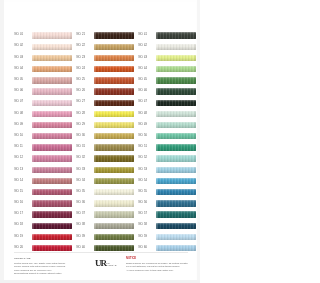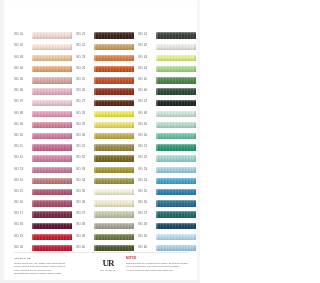--- a/index.html
+++ b/index.html
@@ -115,21 +115,21 @@
   }
   .notes-left .nl-title{
     font-size:2.5px;line-height:1.5;color:#555;margin-bottom:1px;
   }
   .notes-left .nl-line{
     font-size:2.3px;line-height:1.55;color:#6a6a6a;
     white-space:nowrap;overflow:hidden;text-overflow:clip;
   }
   .logo-block{
     flex:0 0 26px;
-    display:flex;flex-direction:column;align-items:center;
+    display:flex;align-items:center;
     padding-top:3px;
   }
   .logo-mark{
     font-family:"Liberation Serif", serif;
     font-size:9px;
     line-height:1;
     color:#2b2b2b;
     letter-spacing:-1px;
     font-weight:700;
   }

